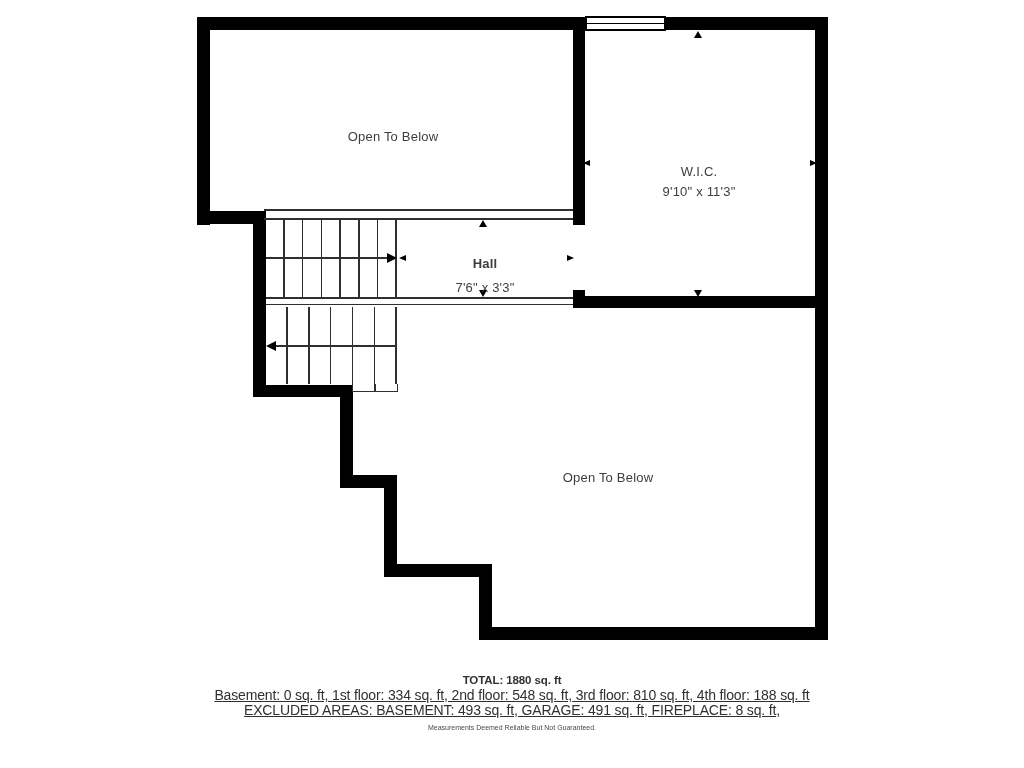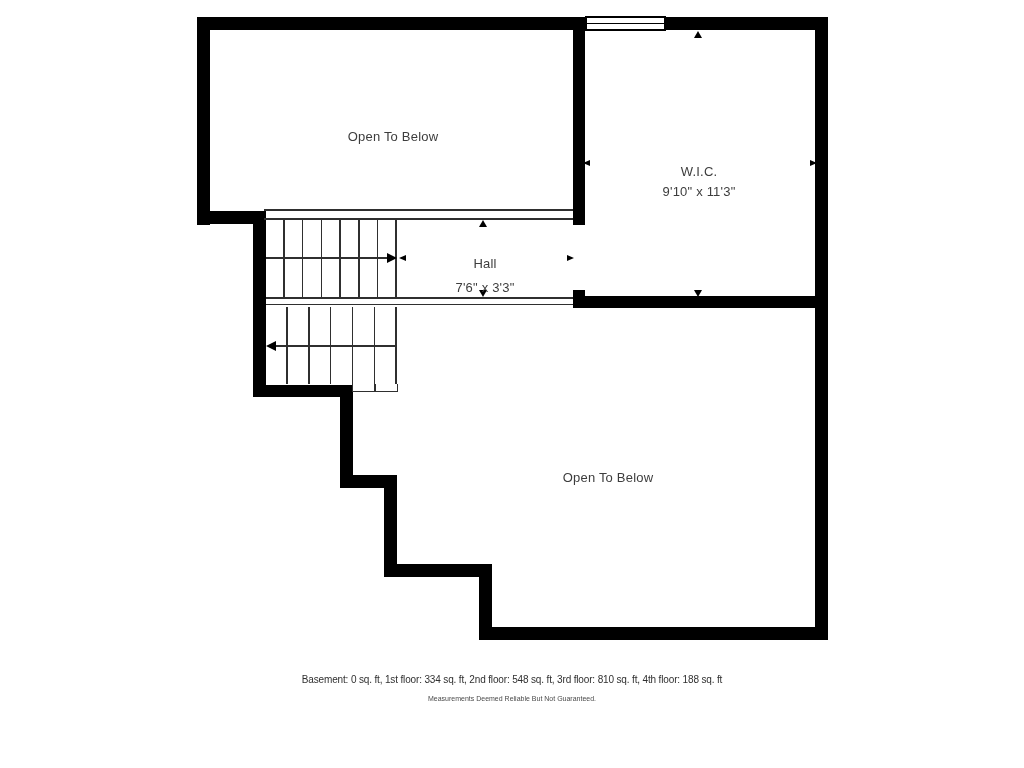--- a/index.html
+++ b/index.html
@@ -37,21 +37,21 @@
   }
   .window{
     position:absolute;left:585px;top:16px;width:77px;height:11px;
     border:2px solid #000;background:#fff;z-index:5;
   }
   .window .mullion{position:absolute;left:0;right:0;top:4.5px;height:1.5px;background:#000;}
   .summary{
     position:absolute;left:0;right:0;top:673px;text-align:center;color:#303030;
   }
   .s-total{font-size:11.5px;font-weight:bold;line-height:15px;letter-spacing:-0.1px;}
-  .s-line{font-size:10px;line-height:14.6px;letter-spacing:-0.15px;}
+  .s-line{font-size:14px;line-height:14.6px;letter-spacing:-0.15px;text-decoration:underline;}
   .s-disclaimer{font-size:7px;margin-top:7px;color:#4a4a4a;letter-spacing:0;}
 </style>
 </head>
 <body>
 
 <div id="canvas">
 
   <div class="wall" style="left:197px;top:17px;width:631px;height:13px;"></div>
   <div class="wall" style="left:197px;top:17px;width:13px;height:208px;"></div>
   <div class="wall" style="left:197px;top:211px;width:69px;height:13px;"></div>
@@ -97,23 +97,25 @@
   <div class="tri dim-left" style="left:583px;top:160px;"></div>
   <div class="tri dim-right" style="left:810px;top:160px;"></div>
   <div class="tri dim-up" style="left:694px;top:31px;"></div>
   <div class="tri dim-down" style="left:694px;top:290px;"></div>
 
   <div class="label" style="left:393px;top:136px;">Open To Below</div>
 
   <div class="label" style="left:699px;top:171px;">W.I.C.</div>
   <div class="label" style="left:699px;top:191px;">9'10" x 11'3"</div>
 
-  <div class="label" style="left:485px;top:263px;">Hall</div>
+  <div class="label" style="left:485px;top:263px;font-weight:bold;">Hall</div>
   <div class="label" style="left:485px;top:287px;">7'6" x 3'3"</div>
 
   <div class="label" style="left:608px;top:477px;">Open To Below</div>
 
   <div class="summary">
+    <div class="s-total">TOTAL: 1880 sq. ft</div>
     <div class="s-line">Basement: 0 sq. ft, 1st floor: 334 sq. ft, 2nd floor: 548 sq. ft, 3rd floor: 810 sq. ft, 4th floor: 188 sq. ft</div>
+    <div class="s-line">EXCLUDED AREAS: BASEMENT: 493 sq. ft, GARAGE: 491 sq. ft, FIREPLACE: 8 sq. ft,</div>
     <div class="s-disclaimer">Measurements Deemed Reliable But Not Guaranteed.</div>
   </div>
 
 </div>
 
 </body></html>

